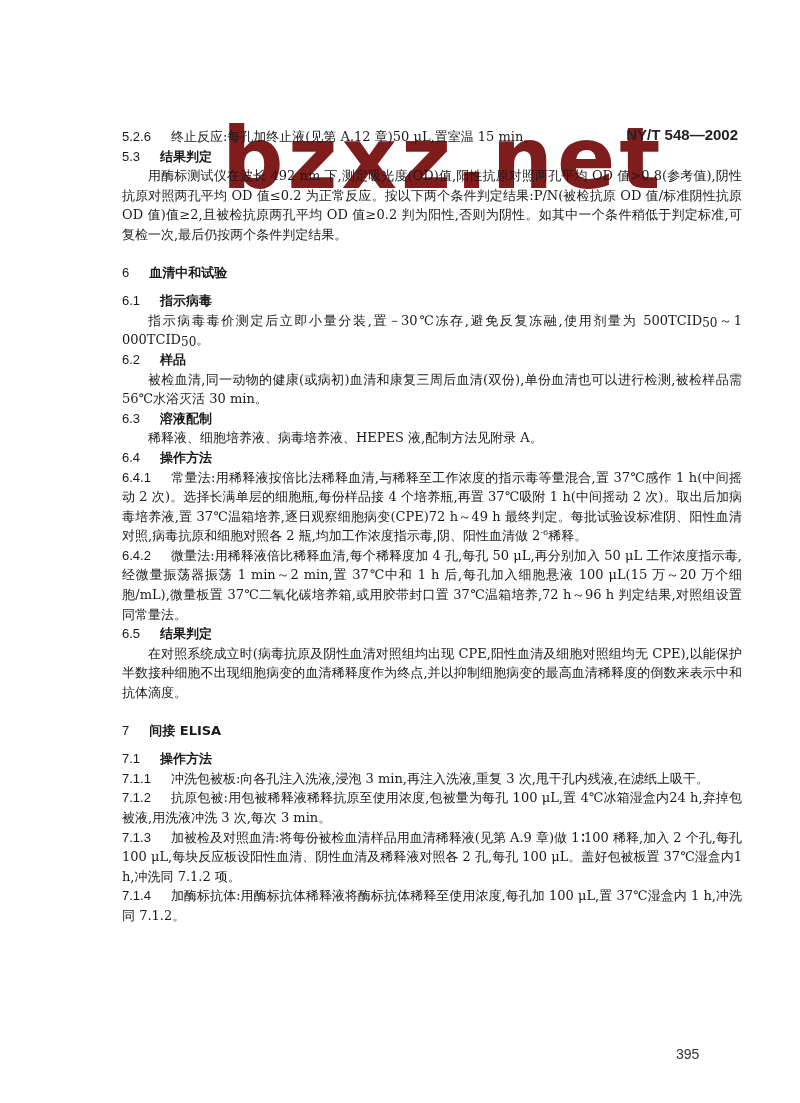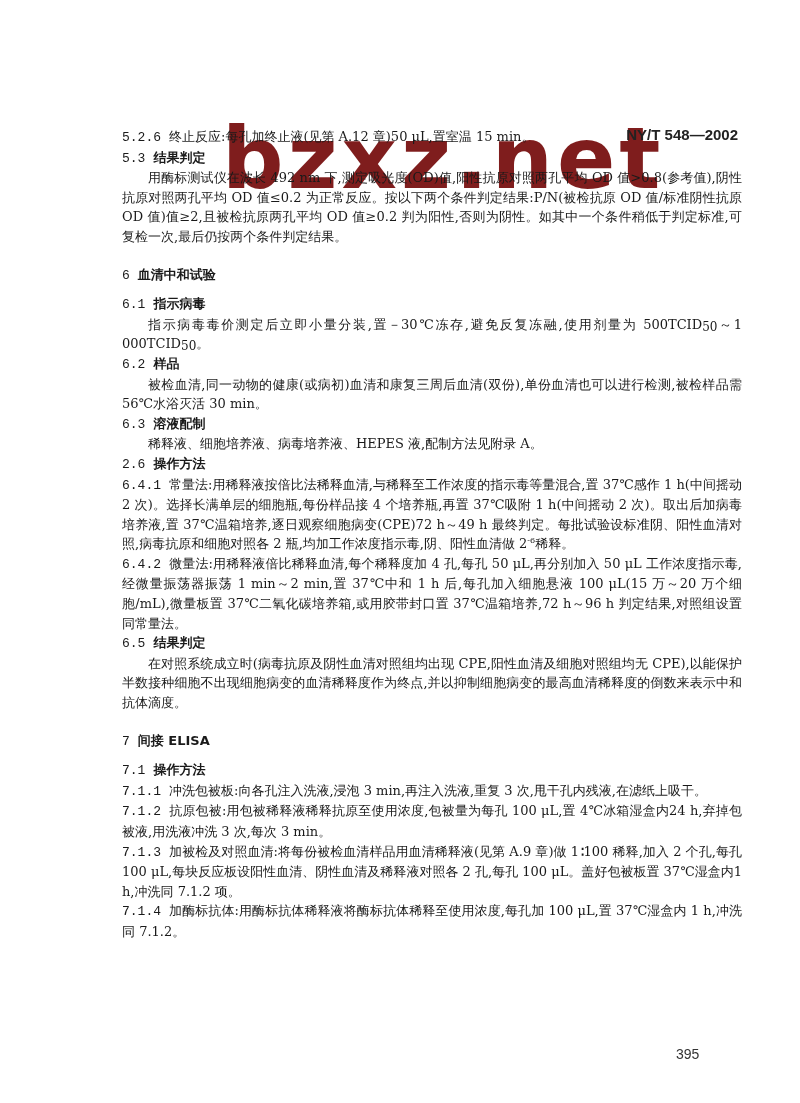--- a/index.html
+++ b/index.html
@@ -6,24 +6,24 @@
   body { width:800px; height:1103px; position:relative; overflow:hidden;
          font-family:"DejaVu Serif", "Liberation Serif", serif; color:#1a1a1a; }
   .watermark { position:absolute; left:222px; top:108px; font-family:"DejaVu Sans", sans-serif;
                font-weight:bold; font-size:86px; color:#7f1d1d; letter-spacing:4px; z-index:0; }
   .std-code { position:absolute; top:93px; right:62px; font-family:"Liberation Sans", sans-serif;
               font-weight:bold; font-size:15px; color:#222; z-index:1;margin-top:33px; }
   .content { position:absolute; left:122px; top:127px; width:620px; z-index:1;
              font-size:13px; line-height:19.6px; }
   .p { text-align:justify; }
   .indent { text-indent:2em; }
-  .num { font-family:Liberation Mono, monospace; margin-right:8px; }
+  .num { font-family:Liberation Sans, sans-serif; margin-right:20px; }
   .h { font-family:"DejaVu Sans", sans-serif; font-weight:bold; }
   .chap { margin-top:9px; margin-bottom:9px; }
-  .clause-title { font-family:Liberation Mono, monospace; font-weight:bold;text-align:center; }
+  .clause-title { font-family:Liberation Serif, serif; font-weight:bold;text-align:center; }
   sub { font-size:12px; vertical-align:-2px; line-height:0; }
   sup { font-size:8px; vertical-align:5px; line-height:0; }
   .page-num { position:absolute; left:676px; top:1046px; font-family:"Liberation Sans", sans-serif;
               font-size:14px; color:#333; }
 </style>
 </head>
 <body>
 
 <div class="watermark">bzxz.net</div>
 <div class="std-code">NY/T 548—2002</div>
@@ -54,21 +54,21 @@
     <span class="num">6.2</span><span class="clause-title">样品</span>
   </div>
   <div class="p indent">被检血清,同一动物的健康(或病初)血清和康复三周后血清(双份),单份血清也可以进行检测,被检样品需 56℃水浴灭活 30 min。</div>
 
   <div>
     <span class="num">6.3</span><span class="clause-title">溶液配制</span>
   </div>
   <div class="p indent">稀释液、细胞培养液、病毒培养液、HEPES 液,配制方法见附录 A。</div>
 
   <div>
-    <span class="num">2.6</span><span class="clause-title">操作方法</span>
+    <span class="num">6.4</span><span class="clause-title">操作方法</span>
   </div>
 
   <div class="p">
     <span class="num">6.4.1</span><span>常量法:用稀释液按倍比法稀释血清,与稀释至工作浓度的指示毒等量混合,置 37℃感作 1 h(中间摇动 2 次)。选择长满单层的细胞瓶,每份样品接 4 个培养瓶,再置 37℃吸附 1 h(中间摇动 2 次)。取出后加病毒培养液,置 37℃温箱培养,逐日观察细胞病变(CPE)72 h～49 h 最终判定。每批试验设标准阴、阳性血清对照,病毒抗原和细胞对照各 2 瓶,均加工作浓度指示毒,阴、阳性血清做 2</span><sup>-6</sup><span>稀释。</span>
   </div>
 
   <div class="p">
     <span class="num">6.4.2</span><span>微量法:用稀释液倍比稀释血清,每个稀释度加 4 孔,每孔 50 μL,再分别加入 50 μL 工作浓度指示毒,经微量振荡器振荡 1 min～2 min,置 37℃中和 1 h 后,每孔加入细胞悬液 100 μL(15 万～20 万个细胞/mL),微量板置 37℃二氧化碳培养箱,或用胶带封口置 37℃温箱培养,72 h～96 h 判定结果,对照组设置同常量法。</span>
   </div>
 

